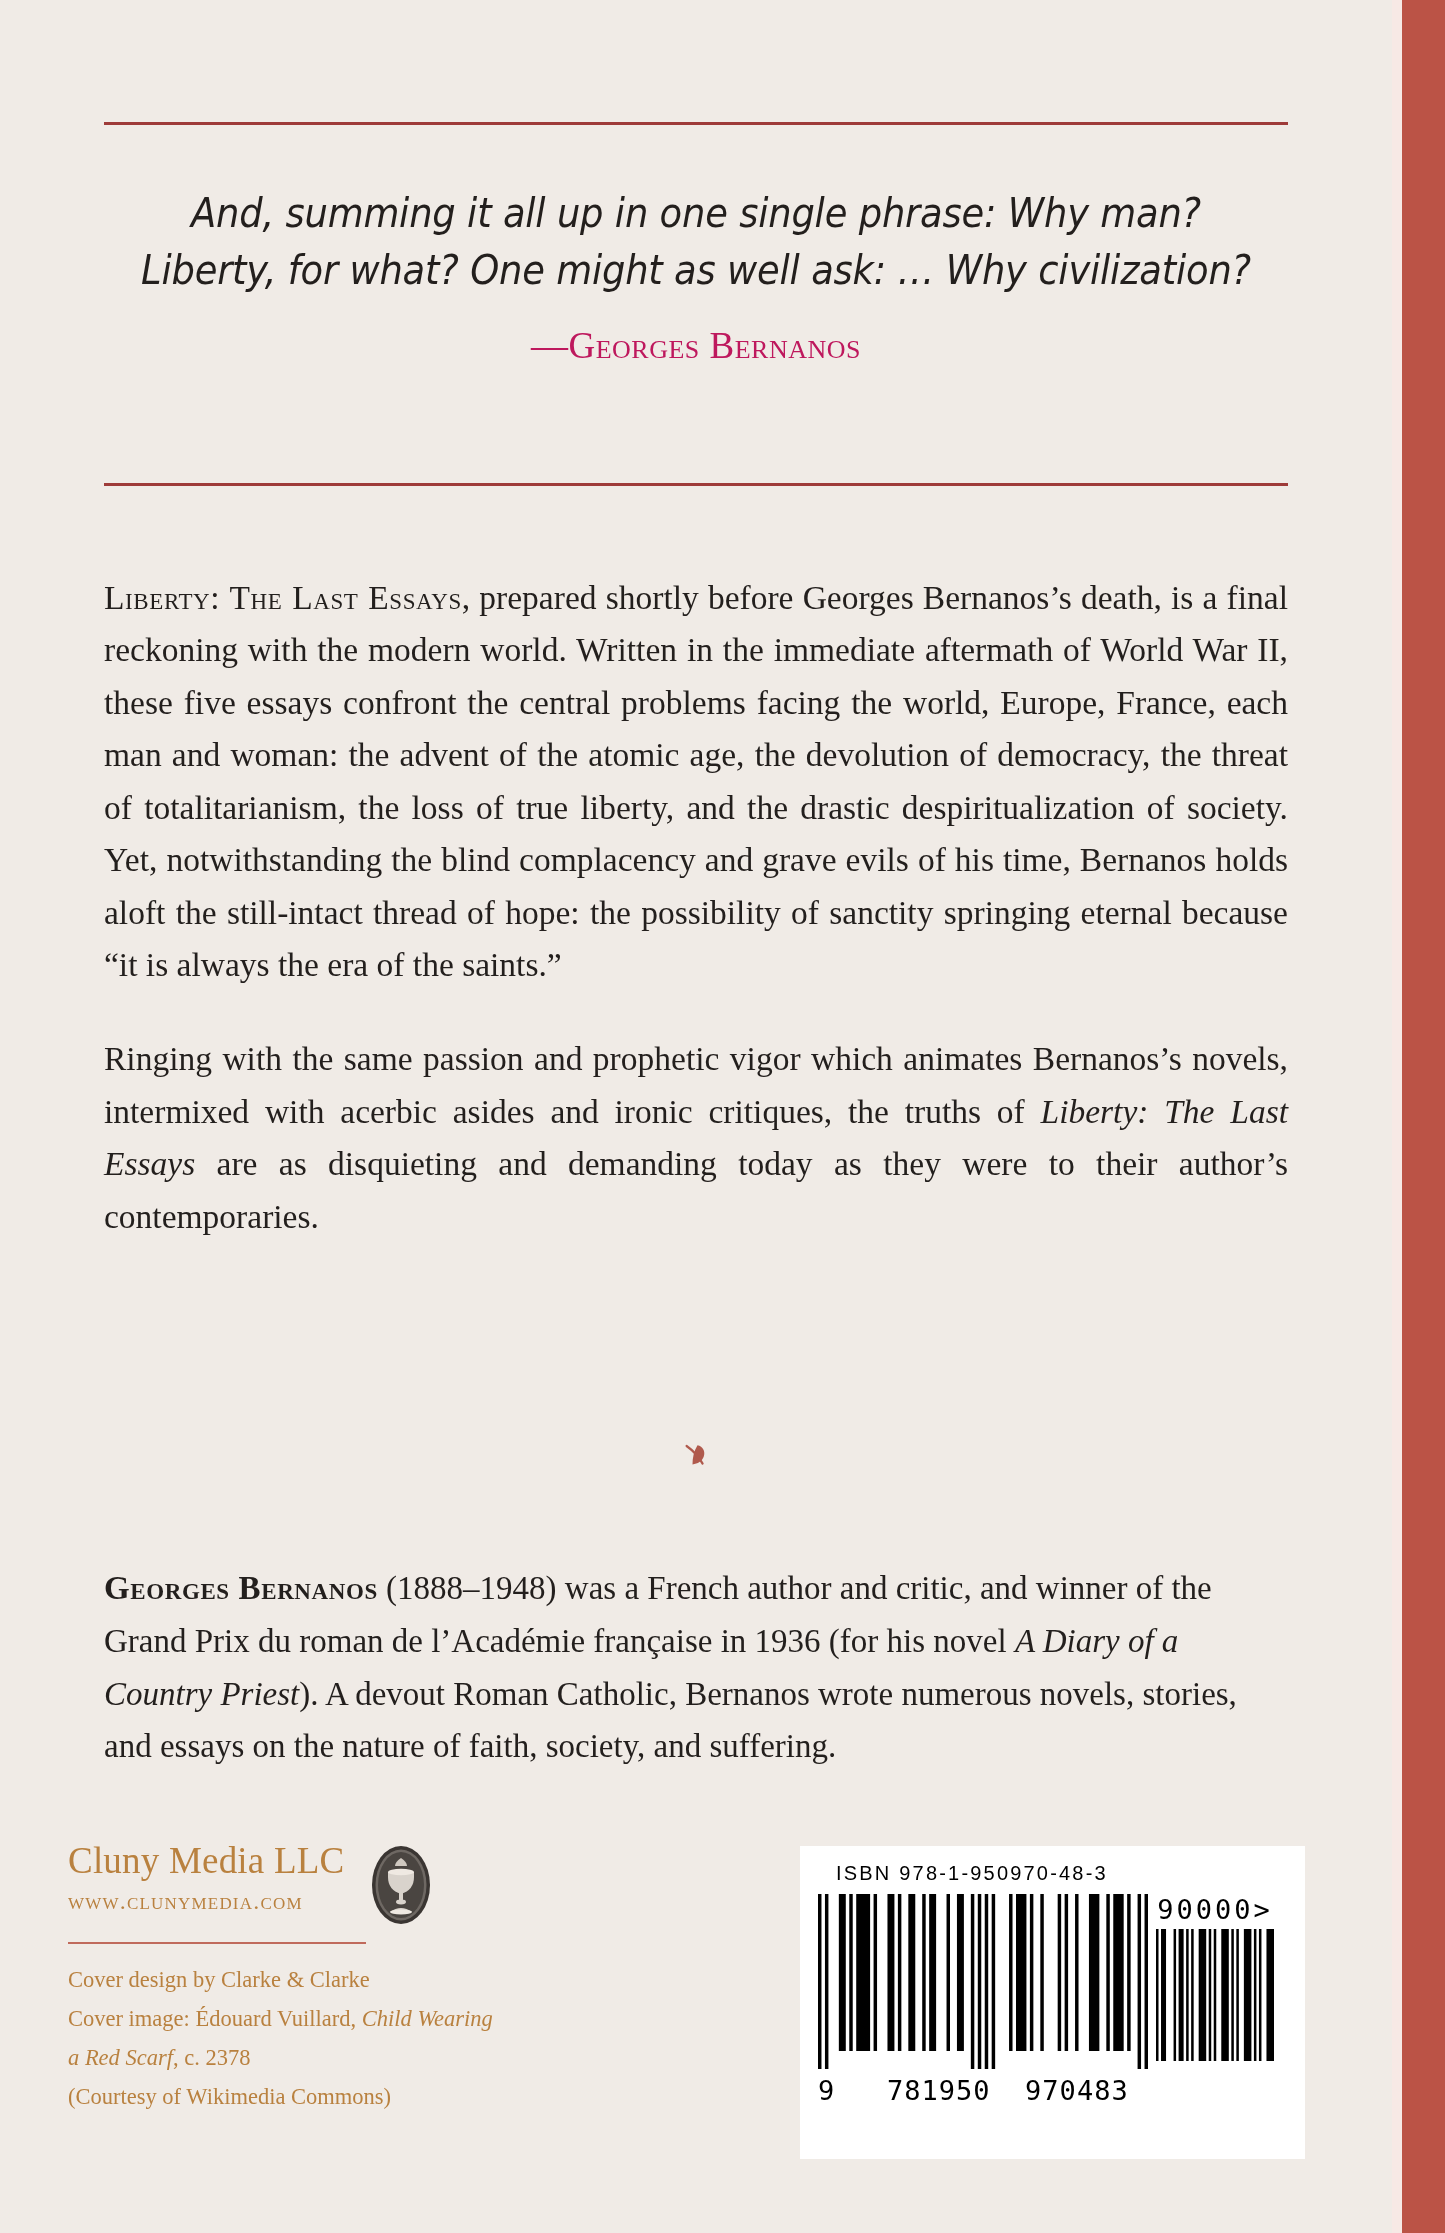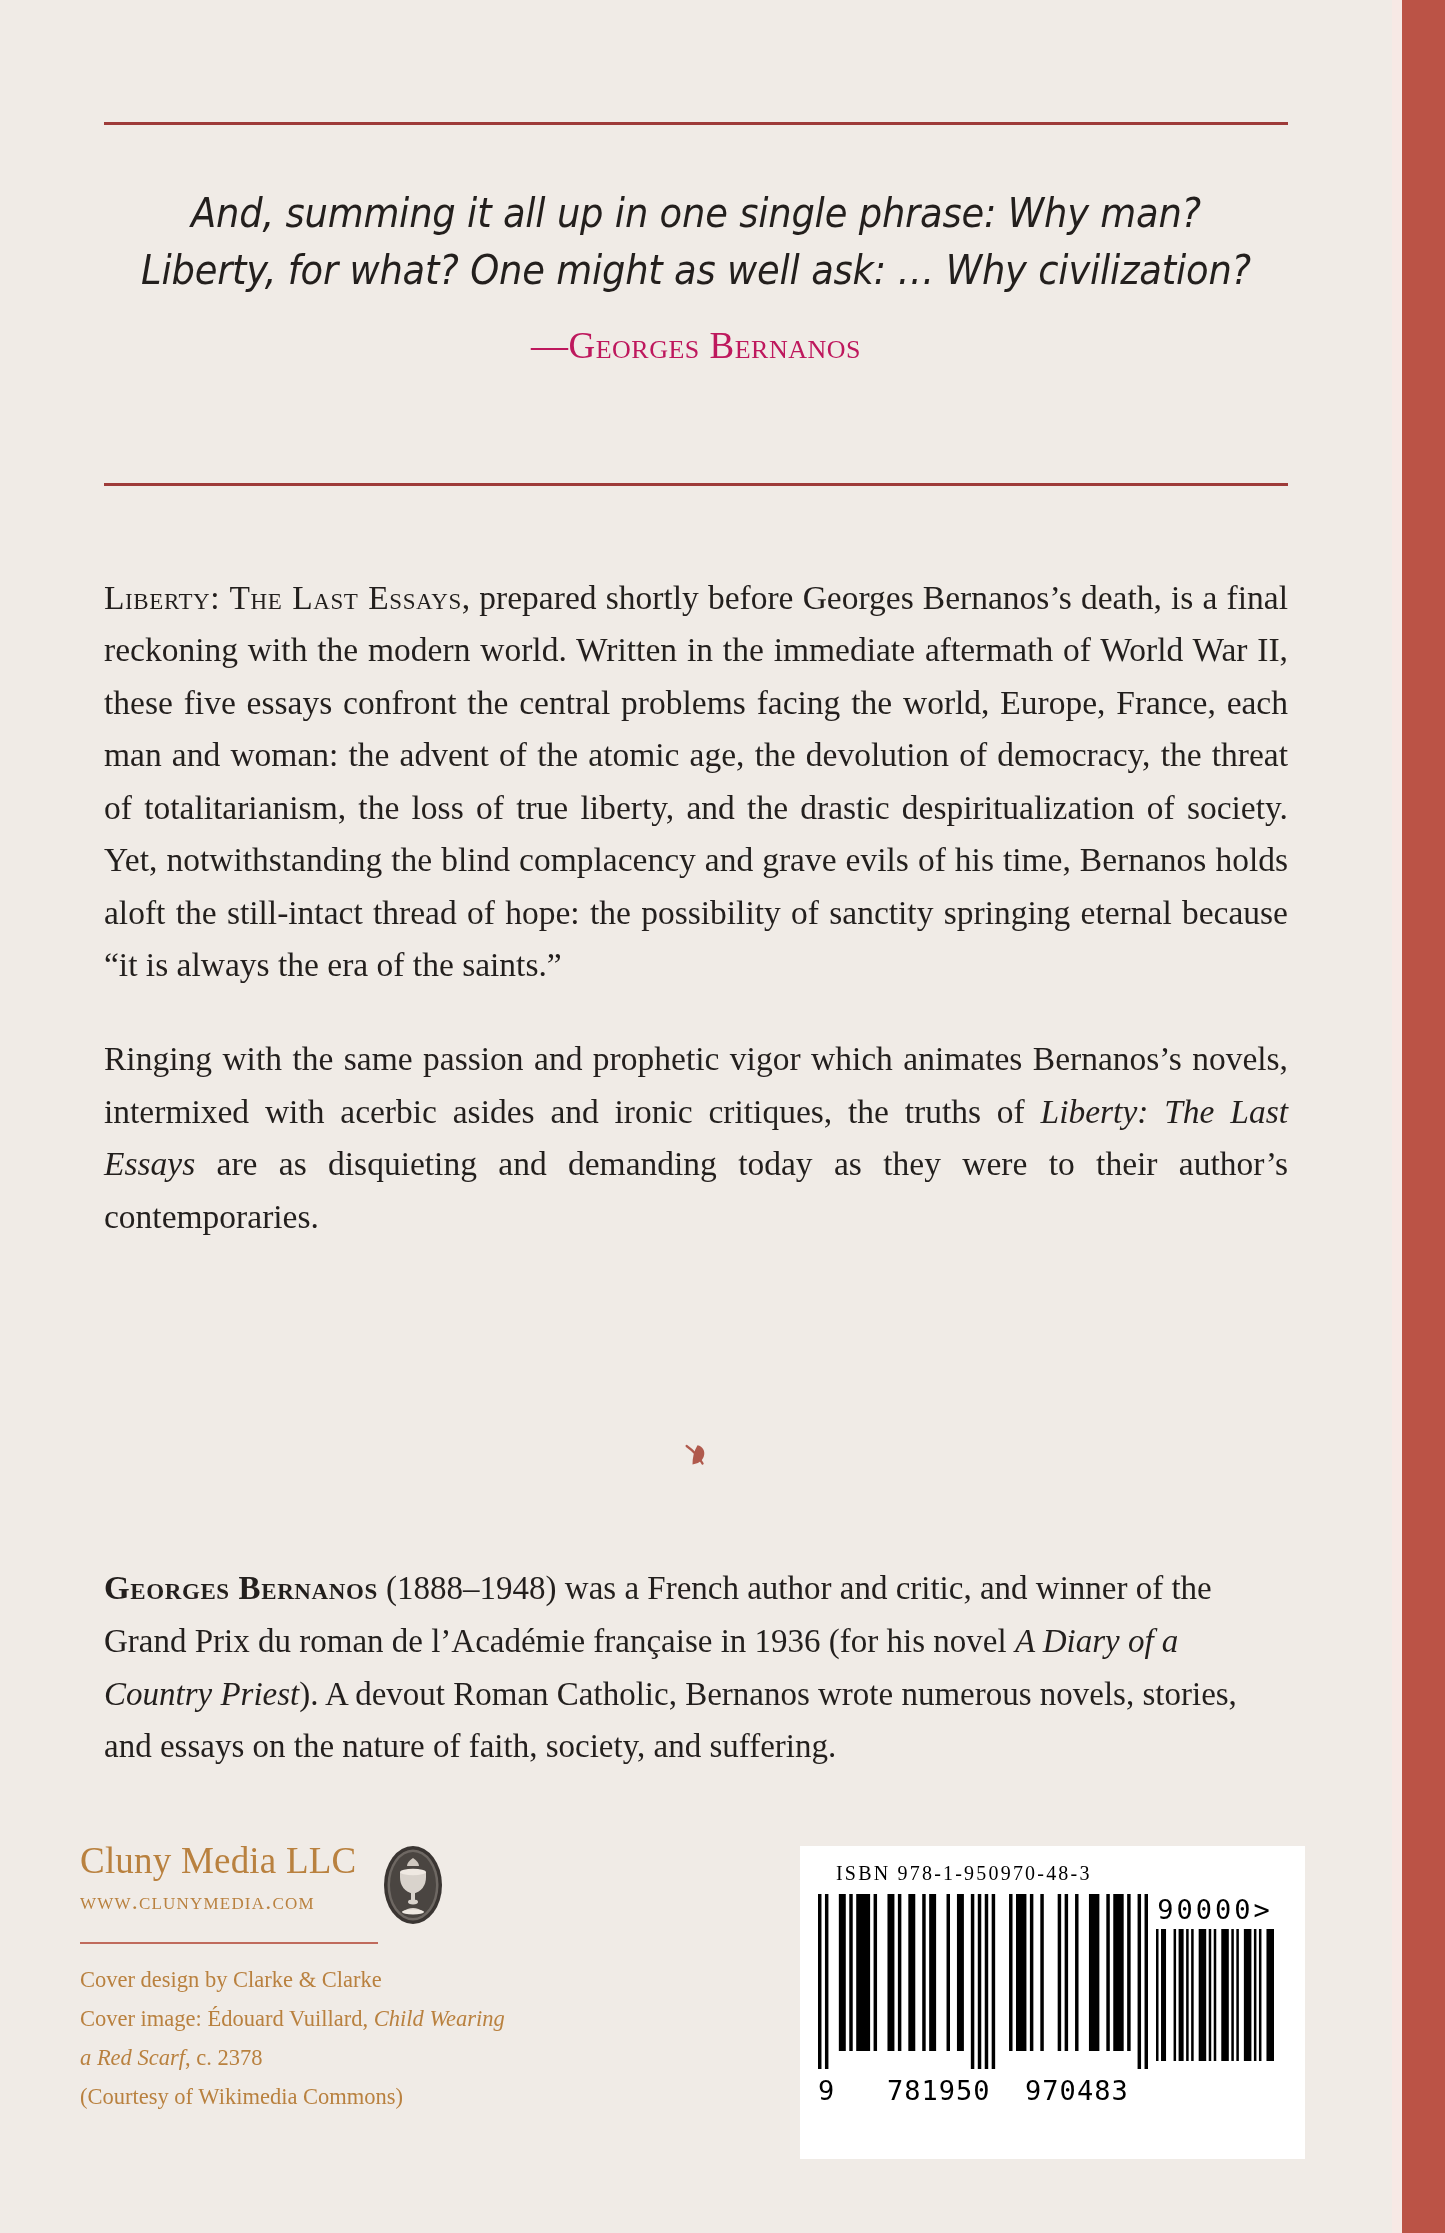--- a/index.html
+++ b/index.html
@@ -129,21 +129,21 @@
     left: 104px;
     top: 1562px;
     width: 1184px;
     color: #231f1d;
   }
   .bio .para { font-size: 33px; line-height: 1.60; text-align: left; }
 
   
   .footer {
     position: absolute;
-    left: 80px;
+    left: 68px;
     top: 1840px;
     width: 620px;
   }
 
   .pub-row {
     display: flex;
     align-items: flex-start;
     gap: 26px;
   }
 
@@ -189,21 +189,21 @@
     position: absolute;
     left: 800px;
     top: 1846px;
     width: 505px;
     height: 313px;
     background: #ffffff;
     padding: 16px 18px 10px 18px;
   }
 
   .isbn-line {
-    font-family: Liberation Serif, serif;
+    font-family: Liberation Sans, sans-serif;
     font-size: 20px;
     color: #000;
     letter-spacing: 2.2px;
     margin-left: 18px;
   }
 
   .barcode-main-wrap {
     position: absolute;
     left: 18px;
     top: 48px;

